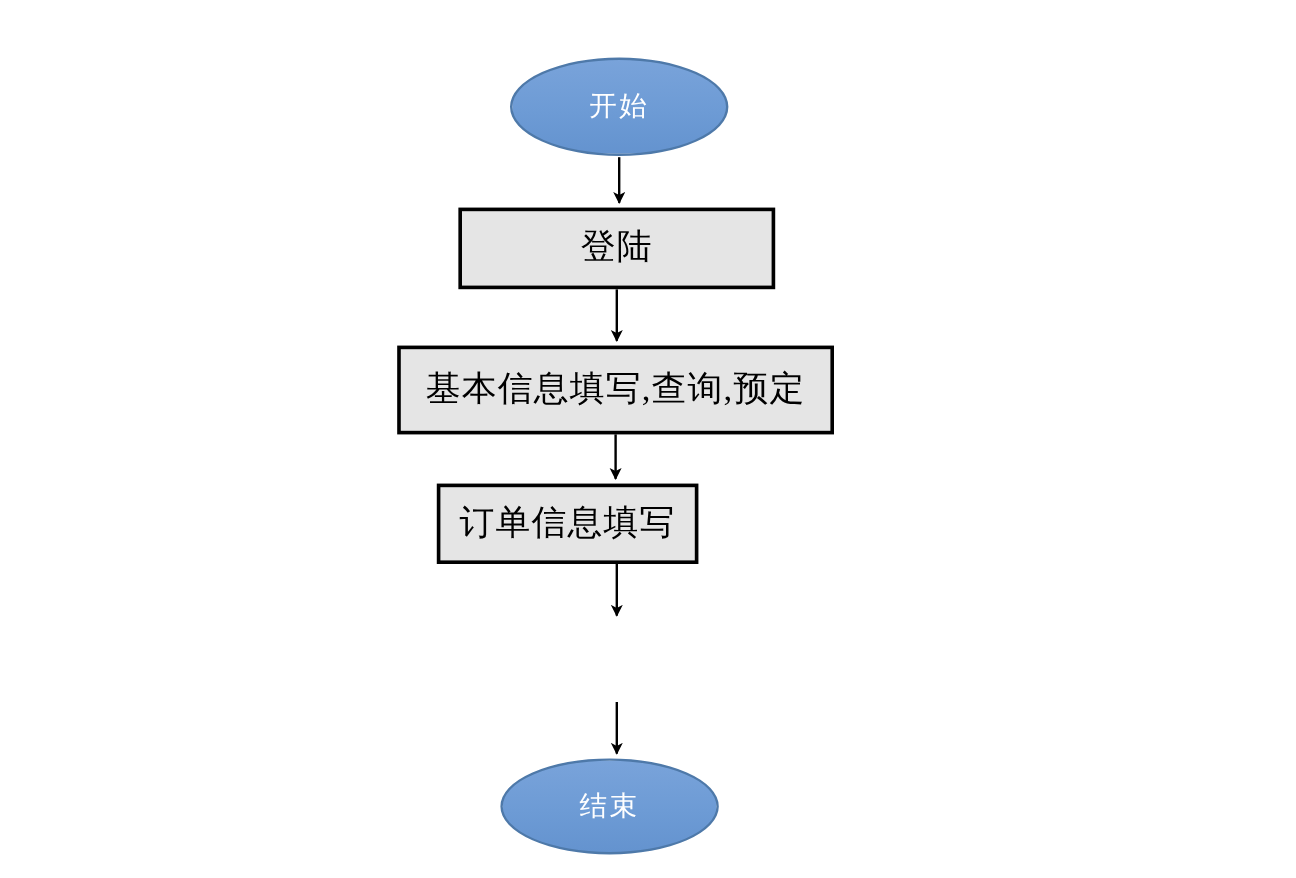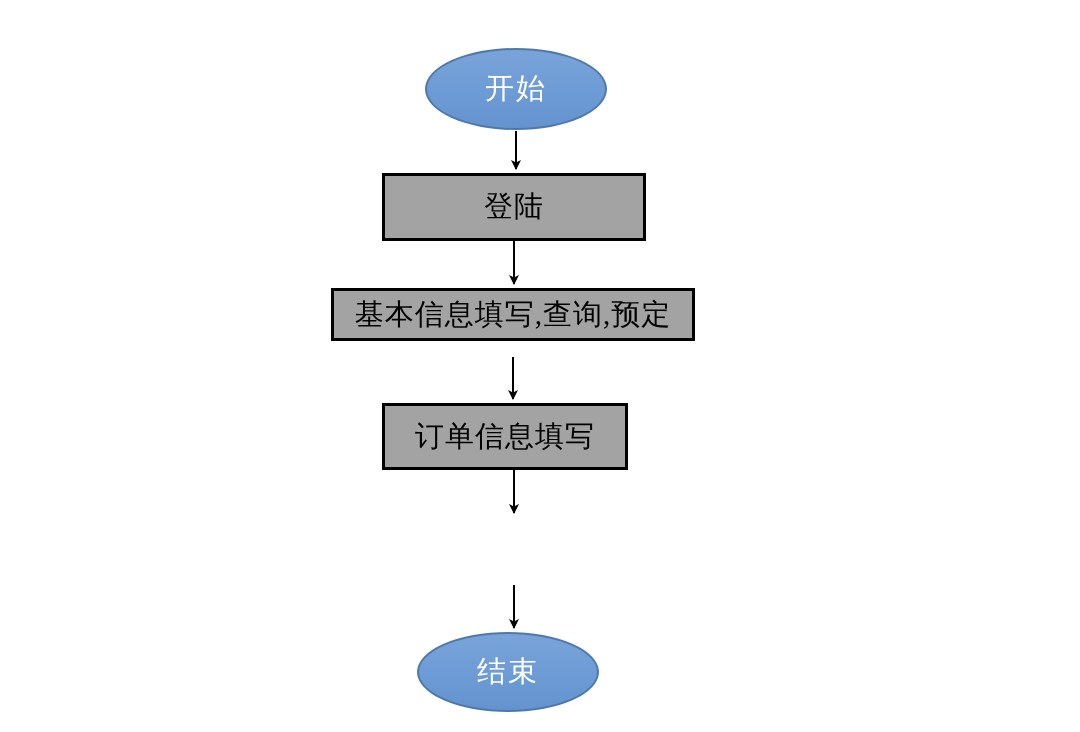--- a/index.html
+++ b/index.html
@@ -22,35 +22,35 @@
     justify-content: center;
     box-sizing: border-box;
     text-align: center;
     line-height: 1.1;
   }
   .terminal {
     border-radius: 50%;
     background: linear-gradient(180deg, #79a3da 0%, #6d9bd5 55%, #6493cf 100%);
     border: 2px solid #4e79a9;
     color: #ffffff;
-    font-size: 29px;
+    font-size: 23px;
     letter-spacing: 2px;
     font-family: Liberation Serif, serif;
   }
   .process {
-    background: #a3a3a3;
+    background: #e5e5e5;
     border: 3px solid #000000;
     color: #000000;
     font-size: 29px;
     letter-spacing: 1px;
   }
   #node-start        { left: 425px; top: 48px;  width: 182px; height: 82px; }
   #node-login        { left: 382px; top: 173px; width: 264px; height: 68px; }
-  #node-basic-info   { left: 331px; top: 288px; width: 364px; height: 53px; }
-  #node-order-info   { left: 382px; top: 403px; width: 246px; height: 67px; }
+  #node-basic-info   { left: 331px; top: 288px; width: 364px; height: 74px; }
+  #node-order-info   { left: 364px; top: 403px; width: 218px; height: 67px; }
   #node-order-confirm{ left: 380px; top: 517px; width: 267px; height: 68px; }
   #node-end          { left: 417px; top: 632px; width: 182px; height: 80px; }
   .arrow-layer {
     position: absolute;
     left: 0; top: 0;
     width: 1080px;
     height: 732px;
     pointer-events: none;
   }
 </style>

